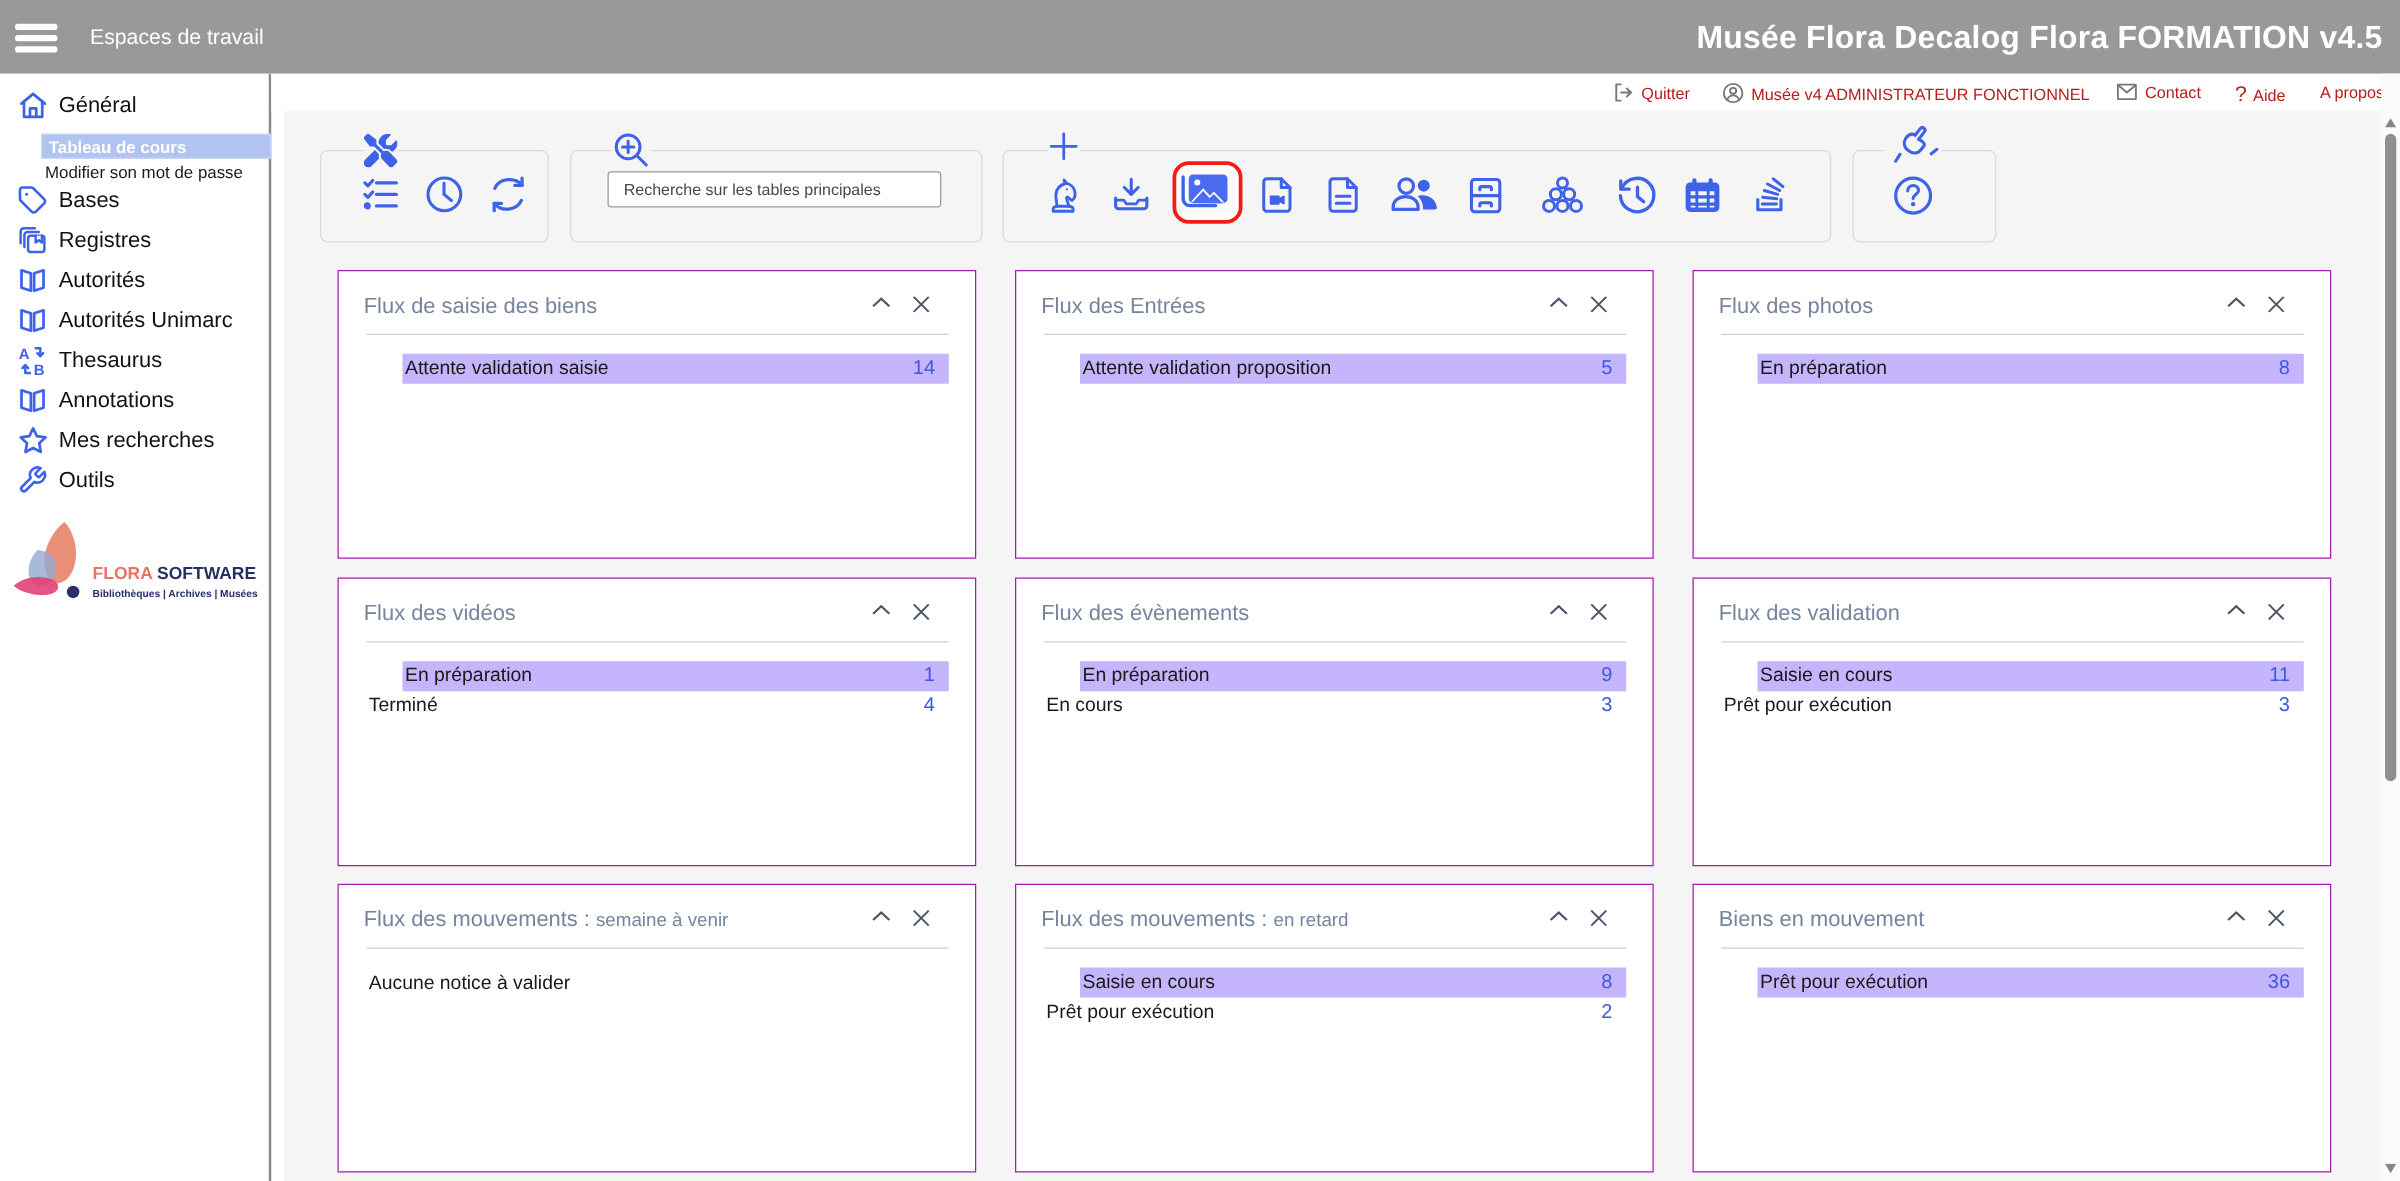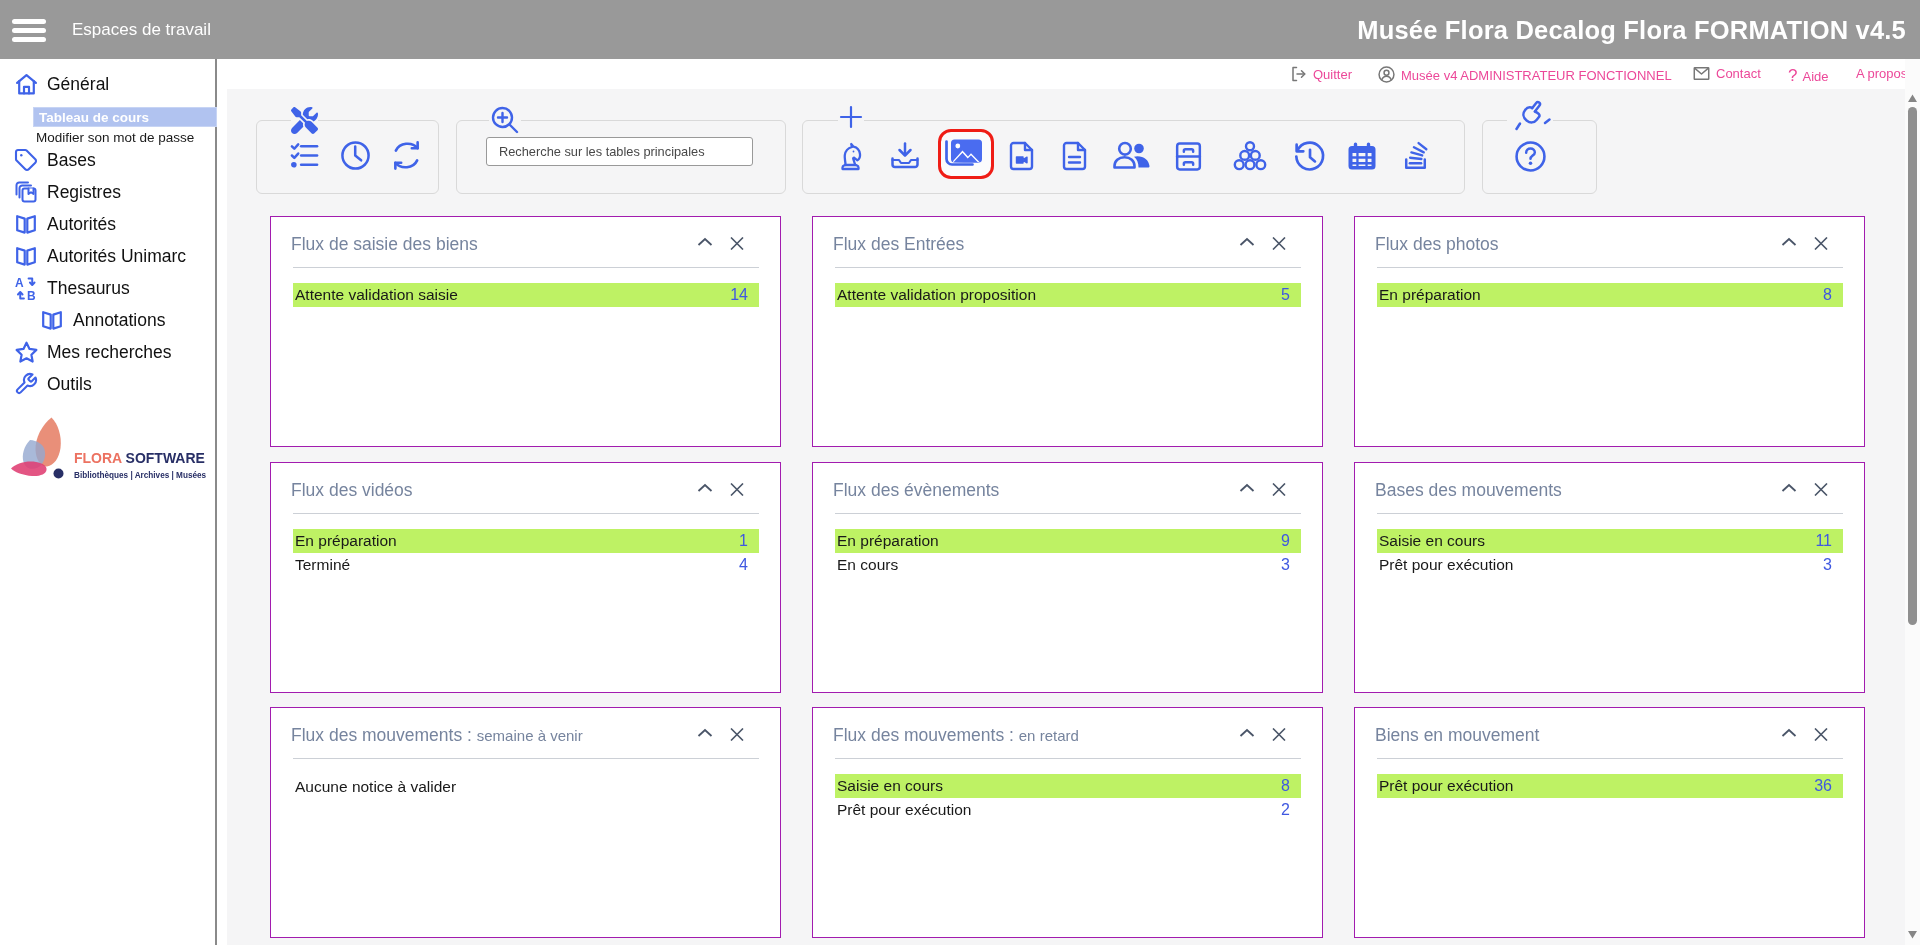--- a/index.html
+++ b/index.html
@@ -20,21 +20,21 @@
   .sbitem .lbl { position:absolute; left:47px; top:50%; transform:translateY(-50%);
      font-size:17.5px; color:#111; white-space:nowrap; }
   #tbord { position:absolute; left:33px; top:48px; width:184px; height:20px;
      background:#b1c3f0; border:1px solid #c7d4f4; }
   #tbord span { position:absolute; left:5px; top:2px; color:#fff; font-weight:bold; font-size:13.5px; }
   #modif { position:absolute; left:36px; top:71px; font-size:13.5px; color:#1a1a1a; }
   
   #logo { position:absolute; left:0; top:353px; width:217px; height:72px; }
   
   #links { position:absolute; left:217px; top:59px; width:1703px; height:30px; background:#fff; }
-  .hlink { position:absolute; top:7px; height:20px; color:#ec4899; font-size:13px; white-space:nowrap; }
+  .hlink { position:absolute; top:7px; height:20px; color:#b91c1c; font-size:13px; white-space:nowrap; }
   .hlink svg { vertical-align:-3px; margin-right:6px; }
   
   #panel { position:absolute; left:227px; top:89px; width:1678px; height:856px; background:#f5f5f6; }
   
   .group { position:absolute; top:120px; height:74px; border:1px solid #d9d9d9; border-radius:6px; }
   .legend { position:absolute; background:#f5f5f6; }
   .ticon { position:absolute; top:140px; }
   
   #search { position:absolute; left:486px; top:137px; width:267px; height:29px; background:#fff;
     border:1px solid #999; border-radius:3px; font-size:12.8px; color:#484848; padding-left:12px;
@@ -43,21 +43,21 @@
     border:3px solid #ef1d16; border-radius:13px; background:#fbfbfc; }
   
   .card { position:absolute; width:511px; height:231px; background:#fff; border:1px solid #a21caf; }
   .card .ttl { position:absolute; left:20px; top:17px; font-size:17.5px; color:#76849e; white-space:nowrap; }
   .card .ttl small { font-size:15px; }
   .card .chev { position:absolute; right:67px; top:19px; }
   .card .clos { position:absolute; right:36px; top:19.5px; }
   .card .hr { position:absolute; left:22px; right:21px; top:50px; border-top:1px solid #ccd0d6; }
   .card .rows { position:absolute; left:22px; right:21px; top:66px; }
   .row { height:24px; position:relative; }
-  .row.odd { background:#bef264; }
+  .row.odd { background:#c4b5fd;margin-left:29px; }
   .row .lab { position:absolute; left:2px; top:3px; font-size:15.5px; color:#191919; }
   .row .num { position:absolute; right:11px; top:3px; font-size:16px; color:#3f58e0; }
   .empty { position:absolute; left:24px; top:70px; font-size:15.5px; color:#191919; }
   
   #sbar { position:absolute; left:1905px; top:59px; width:15px; height:886px; background:#fbfbfb; }
   #sthumb { position:absolute; left:3px; top:48px; width:9px; height:518px; background:#8f8f8f; border-radius:4.5px; }
 </style>
 </head>
 <body>
 <div id="topbar">
@@ -115,21 +115,21 @@
       <text x="12.5" y="23" font-family="Liberation Sans" font-size="11.5" font-weight="bold" fill="#3f63e8">B</text>
       <g fill="none" stroke="#3f63e8" stroke-width="1.9" stroke-linecap="round" stroke-linejoin="round">
         <path d="M14 2.5 H17.5 V8"></path>
           <path d="M15.3 6.2 L17.5 8.6 L19.7 6.2"></path>
         <path d="M9.5 21.5 H6 V16"></path>
           <path d="M3.8 17.8 L6 15.4 L8.2 17.8"></path>
       </g>
     </svg>
     <span class="lbl">Thesaurus</span>
   </div>
-  <div class="sbitem" style="top:245px;margin-left:26px;">
+  <div class="sbitem" style="top:245px;">
     <svg width="24" height="24" viewBox="0 0 24 24" fill="none" stroke="#3f63e8" stroke-width="2.2" stroke-linejoin="round">
       <path d="M3.2 4.2 L10.7 6.6 V20.6 L3.2 18.2 Z"></path>
         <path d="M20.8 4.2 L13.3 6.6 V20.6 L20.8 18.2 Z"></path>
     </svg>
     <span class="lbl">Annotations</span>
   </div>
   <div class="sbitem" style="top:277px;">
     <svg width="25" height="25" viewBox="0 0 24 24" fill="none" stroke="#3f63e8" stroke-width="2.1" stroke-linejoin="round">
       <path d="M12 2.6 L14.9 8.6 L21.5 9.5 L16.7 14.1 L17.9 20.7 L12 17.6 L6.1 20.7 L7.3 14.1 L2.5 9.5 L9.1 8.6 Z"></path>
     </svg>
@@ -428,21 +428,21 @@
         <span class="lab">En préparation</span>
         <span class="num">9</span>
       </div>
     <div class="row">
         <span class="lab">En cours</span>
         <span class="num">3</span>
       </div>
   </div>
 </div>
 <div class="card" style="left:1354px; top:462px;">
-  <div class="ttl">Bases des mouvements</div>
+  <div class="ttl">Flux des validation</div>
   <svg class="chev" width="16" height="12" viewBox="0 0 16 12" fill="none" stroke="#4a5568" stroke-width="1.8">
       <path d="M1.5 9 L8 3 L14.5 9"></path>
     </svg>
   <svg class="clos" width="14" height="13" viewBox="0 0 14 13" fill="none" stroke="#4a5568" stroke-width="1.6">
       <path d="M1 0.5 L13 12.5 M13 0.5 L1 12.5"></path>
     </svg>
   <div class="hr"></div>
   <div class="rows">
     <div class="row odd">
         <span class="lab">Saisie en cours</span>

